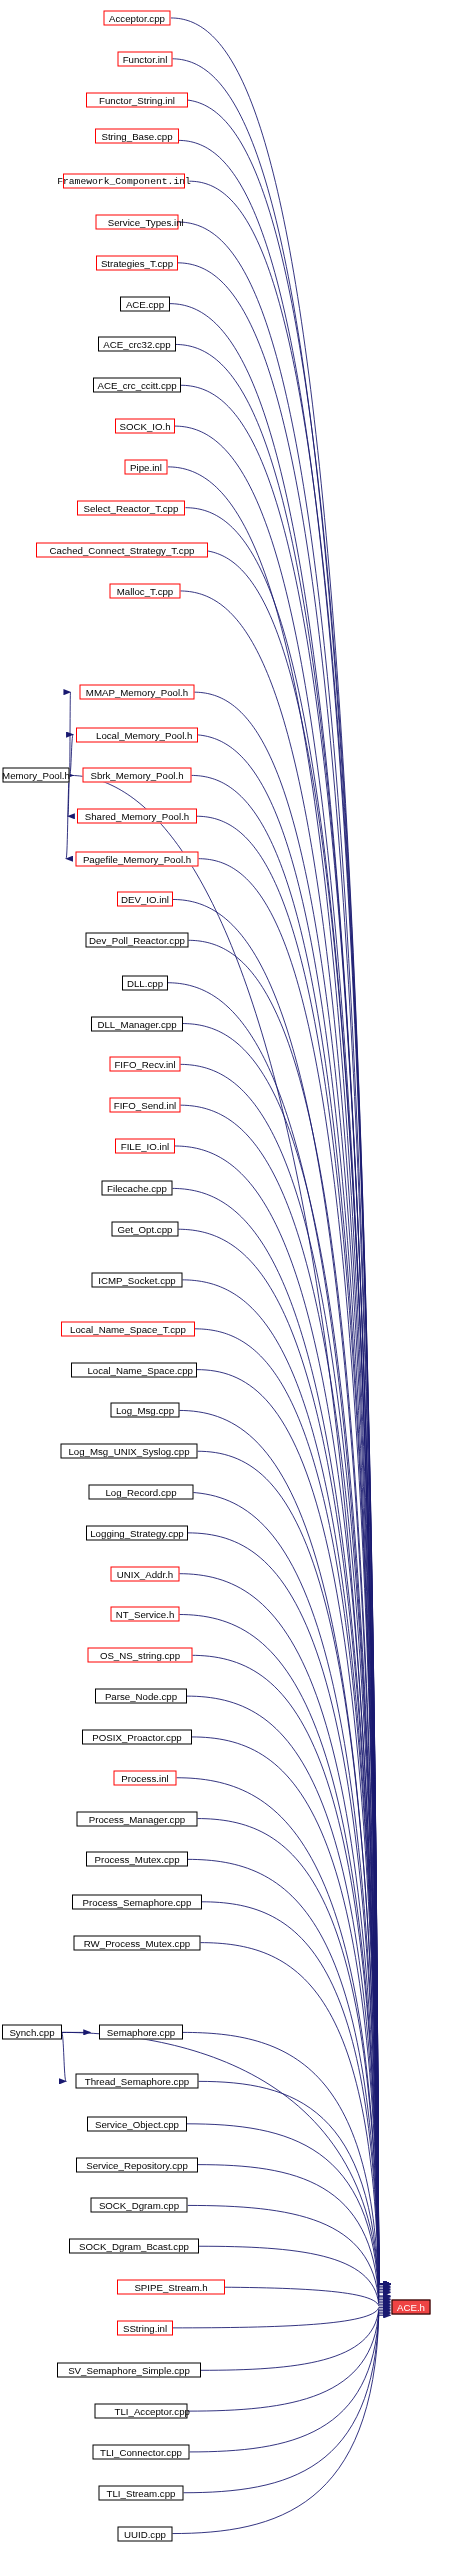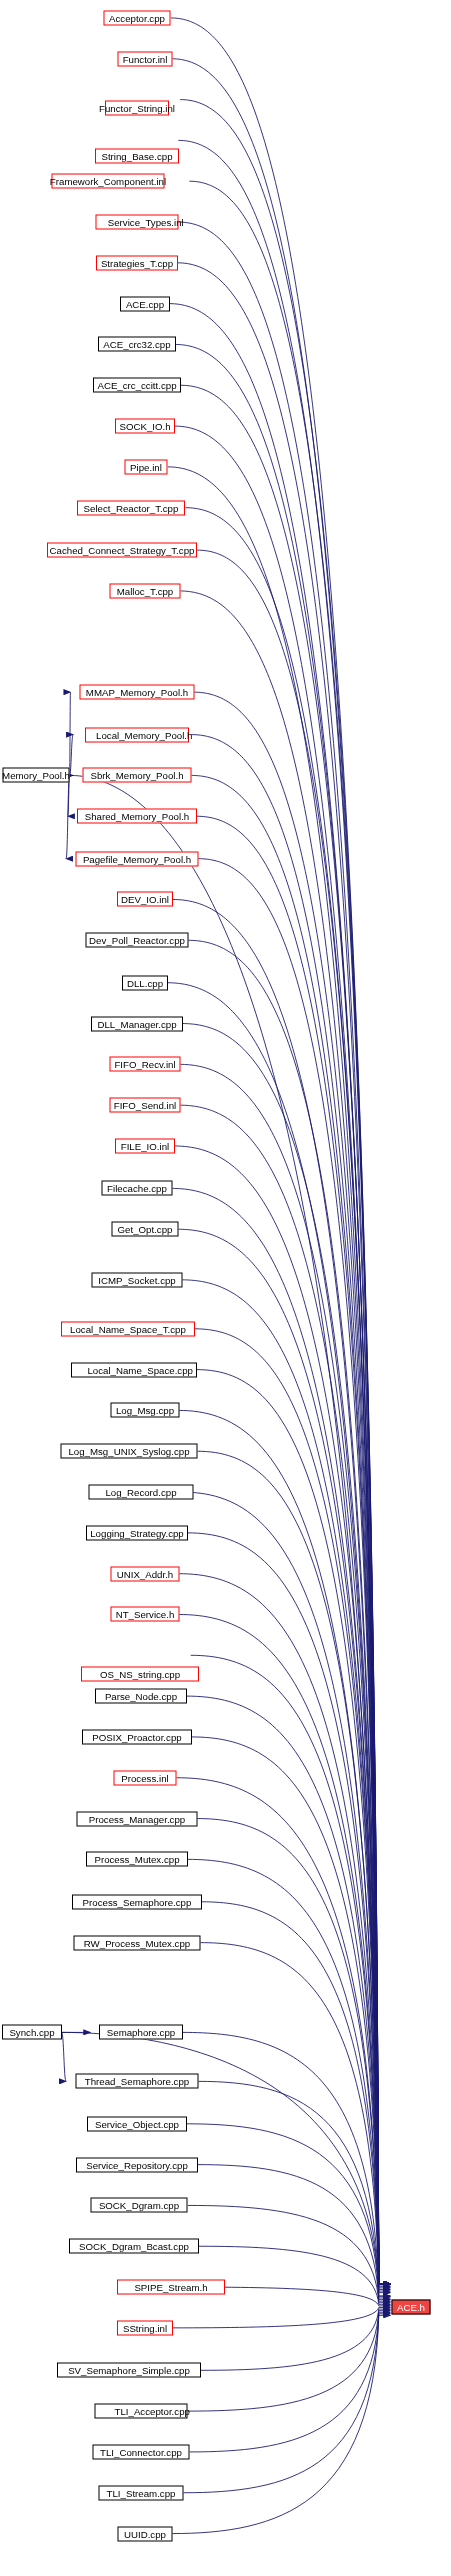--- a/index.html
+++ b/index.html
@@ -126,27 +126,27 @@
   <div id="nodes">
       <div class="node target" style="left: 411px; top: 2307px; width: 39px;">
         <span>ACE.h</span>
       </div>
       <div class="node red" style="left: 137px; top: 18px; width: 67px;">
         <span>Acceptor.cpp</span>
       </div>
       <div class="node red" style="left: 145px; top: 59px; width: 55px;">
         <span>Functor.inl</span>
       </div>
-      <div class="node red" style="left: 137px; top: 100px; width: 64px; margin-top: 8px;">
+      <div class="node red" style="left: 137px; top: 100px; width: 102px;">
         <span>Functor_String.inl</span>
       </div>
-      <div class="node red" style="left: 137px; top: 156px; width: 84px;">
+      <div class="node red" style="left: 137px; top: 136px; width: 84px;">
         <span>String_Base.cpp</span>
       </div>
-      <div class="node red" style="left: 108px; top: 181px; width: 113px;">
+      <div class="node red" style="left: 124px; top: 181px; width: 122px; font-family: Liberation Mono, monospace;">
         <span>Framework_Component.inl</span>
       </div>
       <div class="node red" style="left: 137px; top: 222px; width: 83px; padding-left: 20px;">
         <span>Service_Types.inl</span>
       </div>
       <div class="node red" style="left: 137px; top: 263px; width: 82px;">
         <span>Strategies_T.cpp</span>
       </div>
       <div class="node" style="left: 145px; top: 304px; width: 50px;">
         <span>ACE.cpp</span>
@@ -159,30 +159,30 @@
       </div>
       <div class="node red" style="left: 145px; top: 426px; width: 60px;">
         <span>SOCK_IO.h</span>
       </div>
       <div class="node red" style="left: 146px; top: 467px; width: 43px;">
         <span>Pipe.inl</span>
       </div>
       <div class="node red" style="left: 131px; top: 508px; width: 108px;">
         <span>Select_Reactor_T.cpp</span>
       </div>
-      <div class="node red" style="left: 122px; top: 550px; width: 150px;">
+      <div class="node red" style="left: 122px; top: 550px; width: 172px;">
         <span>Cached_Connect_Strategy_T.cpp</span>
       </div>
       <div class="node red" style="left: 145px; top: 591px; width: 71px;">
         <span>Malloc_T.cpp</span>
       </div>
       <div class="node red" style="left: 137px; top: 692px; width: 115px;">
         <span>MMAP_Memory_Pool.h</span>
       </div>
-      <div class="node red" style="left: 137px; top: 735px; width: 104px; padding-left: 17px;">
+      <div class="node red" style="left: 137px; top: 735px; width: 122px; padding-left: 17px;">
         <span>Local_Memory_Pool.h</span>
       </div>
       <div class="node red" style="left: 137px; top: 775px; width: 109px; justify-content: center;">
         <span>Sbrk_Memory_Pool.h</span>
       </div>
       <div class="node red" style="left: 137px; top: 816px; width: 120px;">
         <span>Shared_Memory_Pool.h</span>
       </div>
       <div class="node red" style="left: 137px; top: 859px; width: 123px;">
         <span>Pagefile_Memory_Pool.h</span>
@@ -234,21 +234,21 @@
       </div>
       <div class="node" style="left: 137px; top: 1533px; width: 102px;">
         <span>Logging_Strategy.cpp</span>
       </div>
       <div class="node red" style="left: 145px; top: 1574px; width: 69px;">
         <span>UNIX_Addr.h</span>
       </div>
       <div class="node red" style="left: 145px; top: 1614px; width: 69px;">
         <span>NT_Service.h</span>
       </div>
-      <div class="node red" style="left: 140px; top: 1655px; width: 118px; margin-top: 19px;">
+      <div class="node red" style="left: 140px; top: 1655px; width: 105px;">
         <span>OS_NS_string.cpp</span>
       </div>
       <div class="node" style="left: 141px; top: 1696px; width: 92px;">
         <span>Parse_Node.cpp</span>
       </div>
       <div class="node" style="left: 137px; top: 1737px; width: 110px;">
         <span>POSIX_Proactor.cpp</span>
       </div>
       <div class="node red" style="left: 145px; top: 1778px; width: 63px;">
         <span>Process.inl</span>

